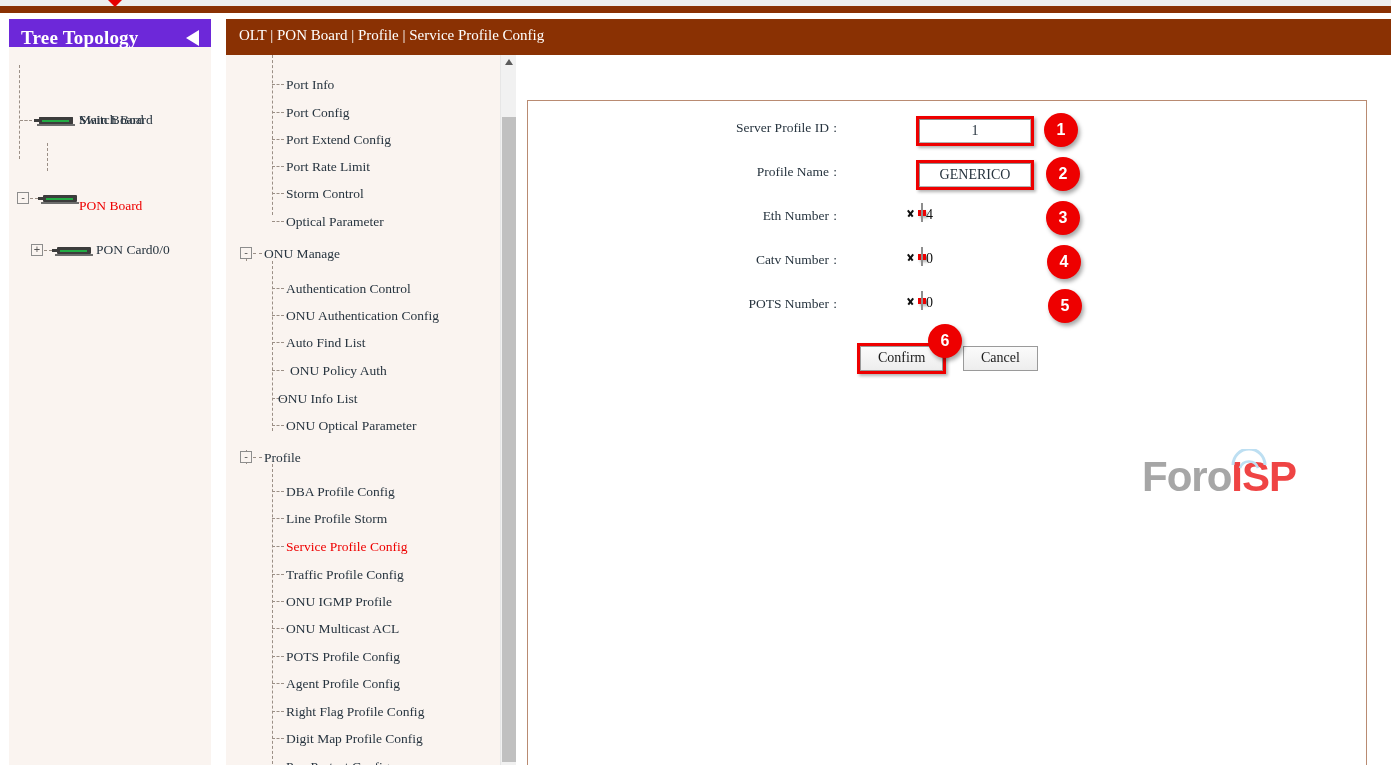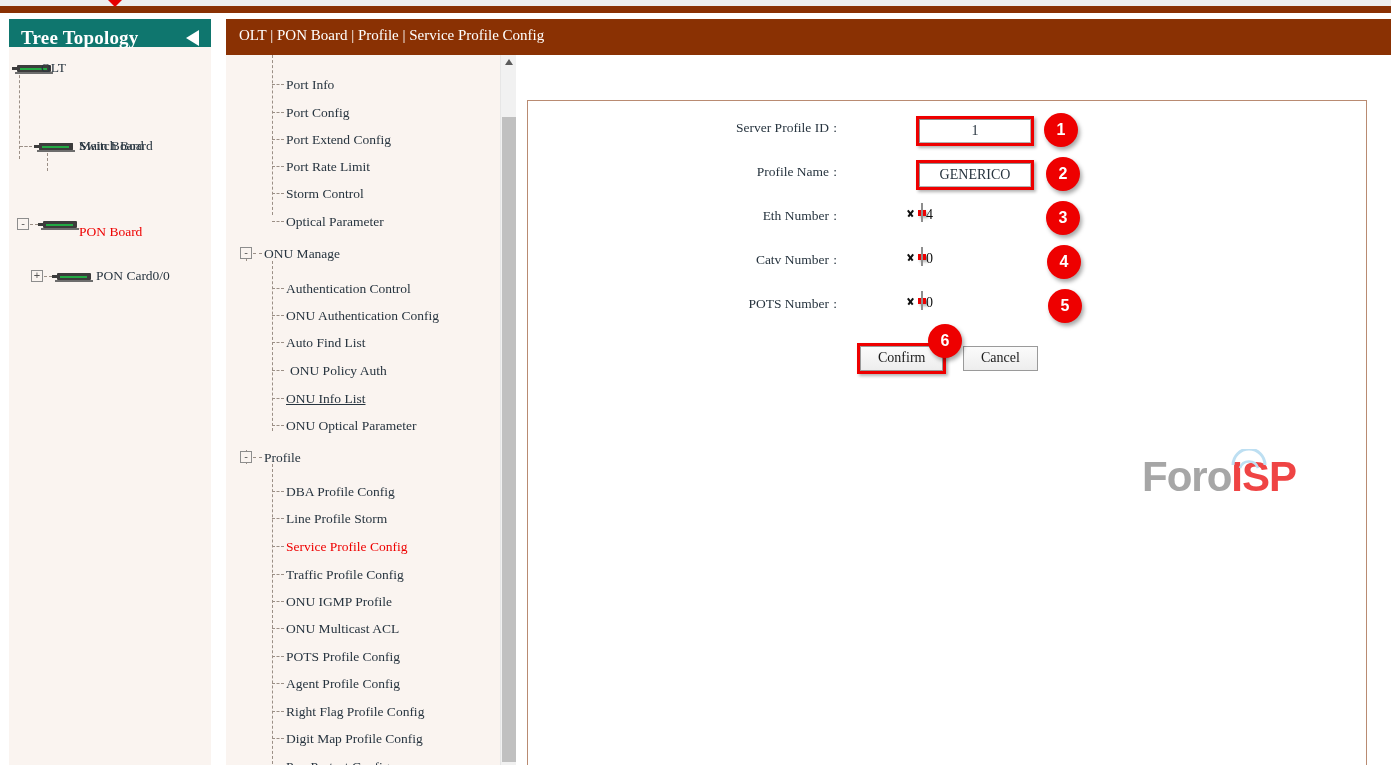--- a/index.html
+++ b/index.html
@@ -42,21 +42,21 @@
   .tree-panel {
     position: absolute;
     left: 9px; top: 19px;
     width: 202px; height: 746px;
     background: #faf4f0;
     overflow: hidden;
   }
   .tree-header {
     position: relative;
     height: 28px;
-    background: #0f766e;
+    background: #6d28d9;
     color: #ffffff;
     text-align: right;
   }
   .tree-header-title {
     position: absolute;
     left: 12px; top: 8px;
     font-size: 19px;
     font-weight: bold;
     letter-spacing: 0.2px;
   }
@@ -348,29 +348,20 @@
   <div class="tree-panel">
     <div class="tree-header">
       <div class="tree-header-title">Tree Topology</div>
       <div class="collapse-arrow"></div>
     </div>
     <div class="tree-body">
 
       <div class="vdash" style="left:10px; top:18px; height:94px;"></div>
       <div class="vdash" style="left:38px; top:96px; height:28px;"></div>
 
-      <div class="tnode" style="top:0px;">
-        <span class="dev-icon" style="left:6px;">
-          <i class="lead"></i>
-            <i class="body"></i>
-            <i class="strip"></i>
-            <i class="base"></i>
-        </span>
-        <span class="tlabel" style="left:32px;">OLT</span>
-      </div>
 
       <div class="tnode" style="top:52px;">
         <span class="hdash" style="left:11px; top:13px; width:12px;"></span>
         <span class="dev-icon" style="left:28px;">
           <i class="lead"></i>
             <i class="body"></i>
             <i class="strip"></i>
             <i class="base"></i>
         </span>
         <span class="tlabel" style="left:70px;">Switch Board</span>
@@ -470,21 +461,21 @@
       <div class="mitem" style="left:0px; top:274px;">
         <span class="hdash" style="left:46px; top:13px; width:12px;"></span>
         <span style="position:absolute;left:60px;top:0;">Auto Find List</span>
       </div>
       <div class="mitem" style="left:0px; top:302px;">
         <span class="hdash" style="left:46px; top:13px; width:12px;"></span>
         <span style="position:absolute;left:64px;top:0;">ONU Policy Auth</span>
       </div>
       <div class="mitem" style="left:0px; top:330px;">
         <span class="hdash" style="left:46px; top:13px; width:12px;"></span>
-        <span style="position:absolute;left:60px;top:0;text-decoration:underline;">ONU Info List</span>
+        <span style="position:absolute;left:52px;top:0;">ONU Info List</span>
       </div>
       <div class="mitem" style="left:0px; top:357px;">
         <span class="hdash" style="left:46px; top:13px; width:12px;"></span>
         <span style="position:absolute;left:60px;top:0;">ONU Optical Parameter</span>
       </div>
 
       <div class="mitem group" style="left:0px; top:389px;">
         <span class="expander" style="left:14px; top:7px;">-</span>
         <span class="hdash" style="left:27px; top:13px; width:9px;"></span>
         <span style="position:absolute;left:38px;top:0;">Profile</span>

